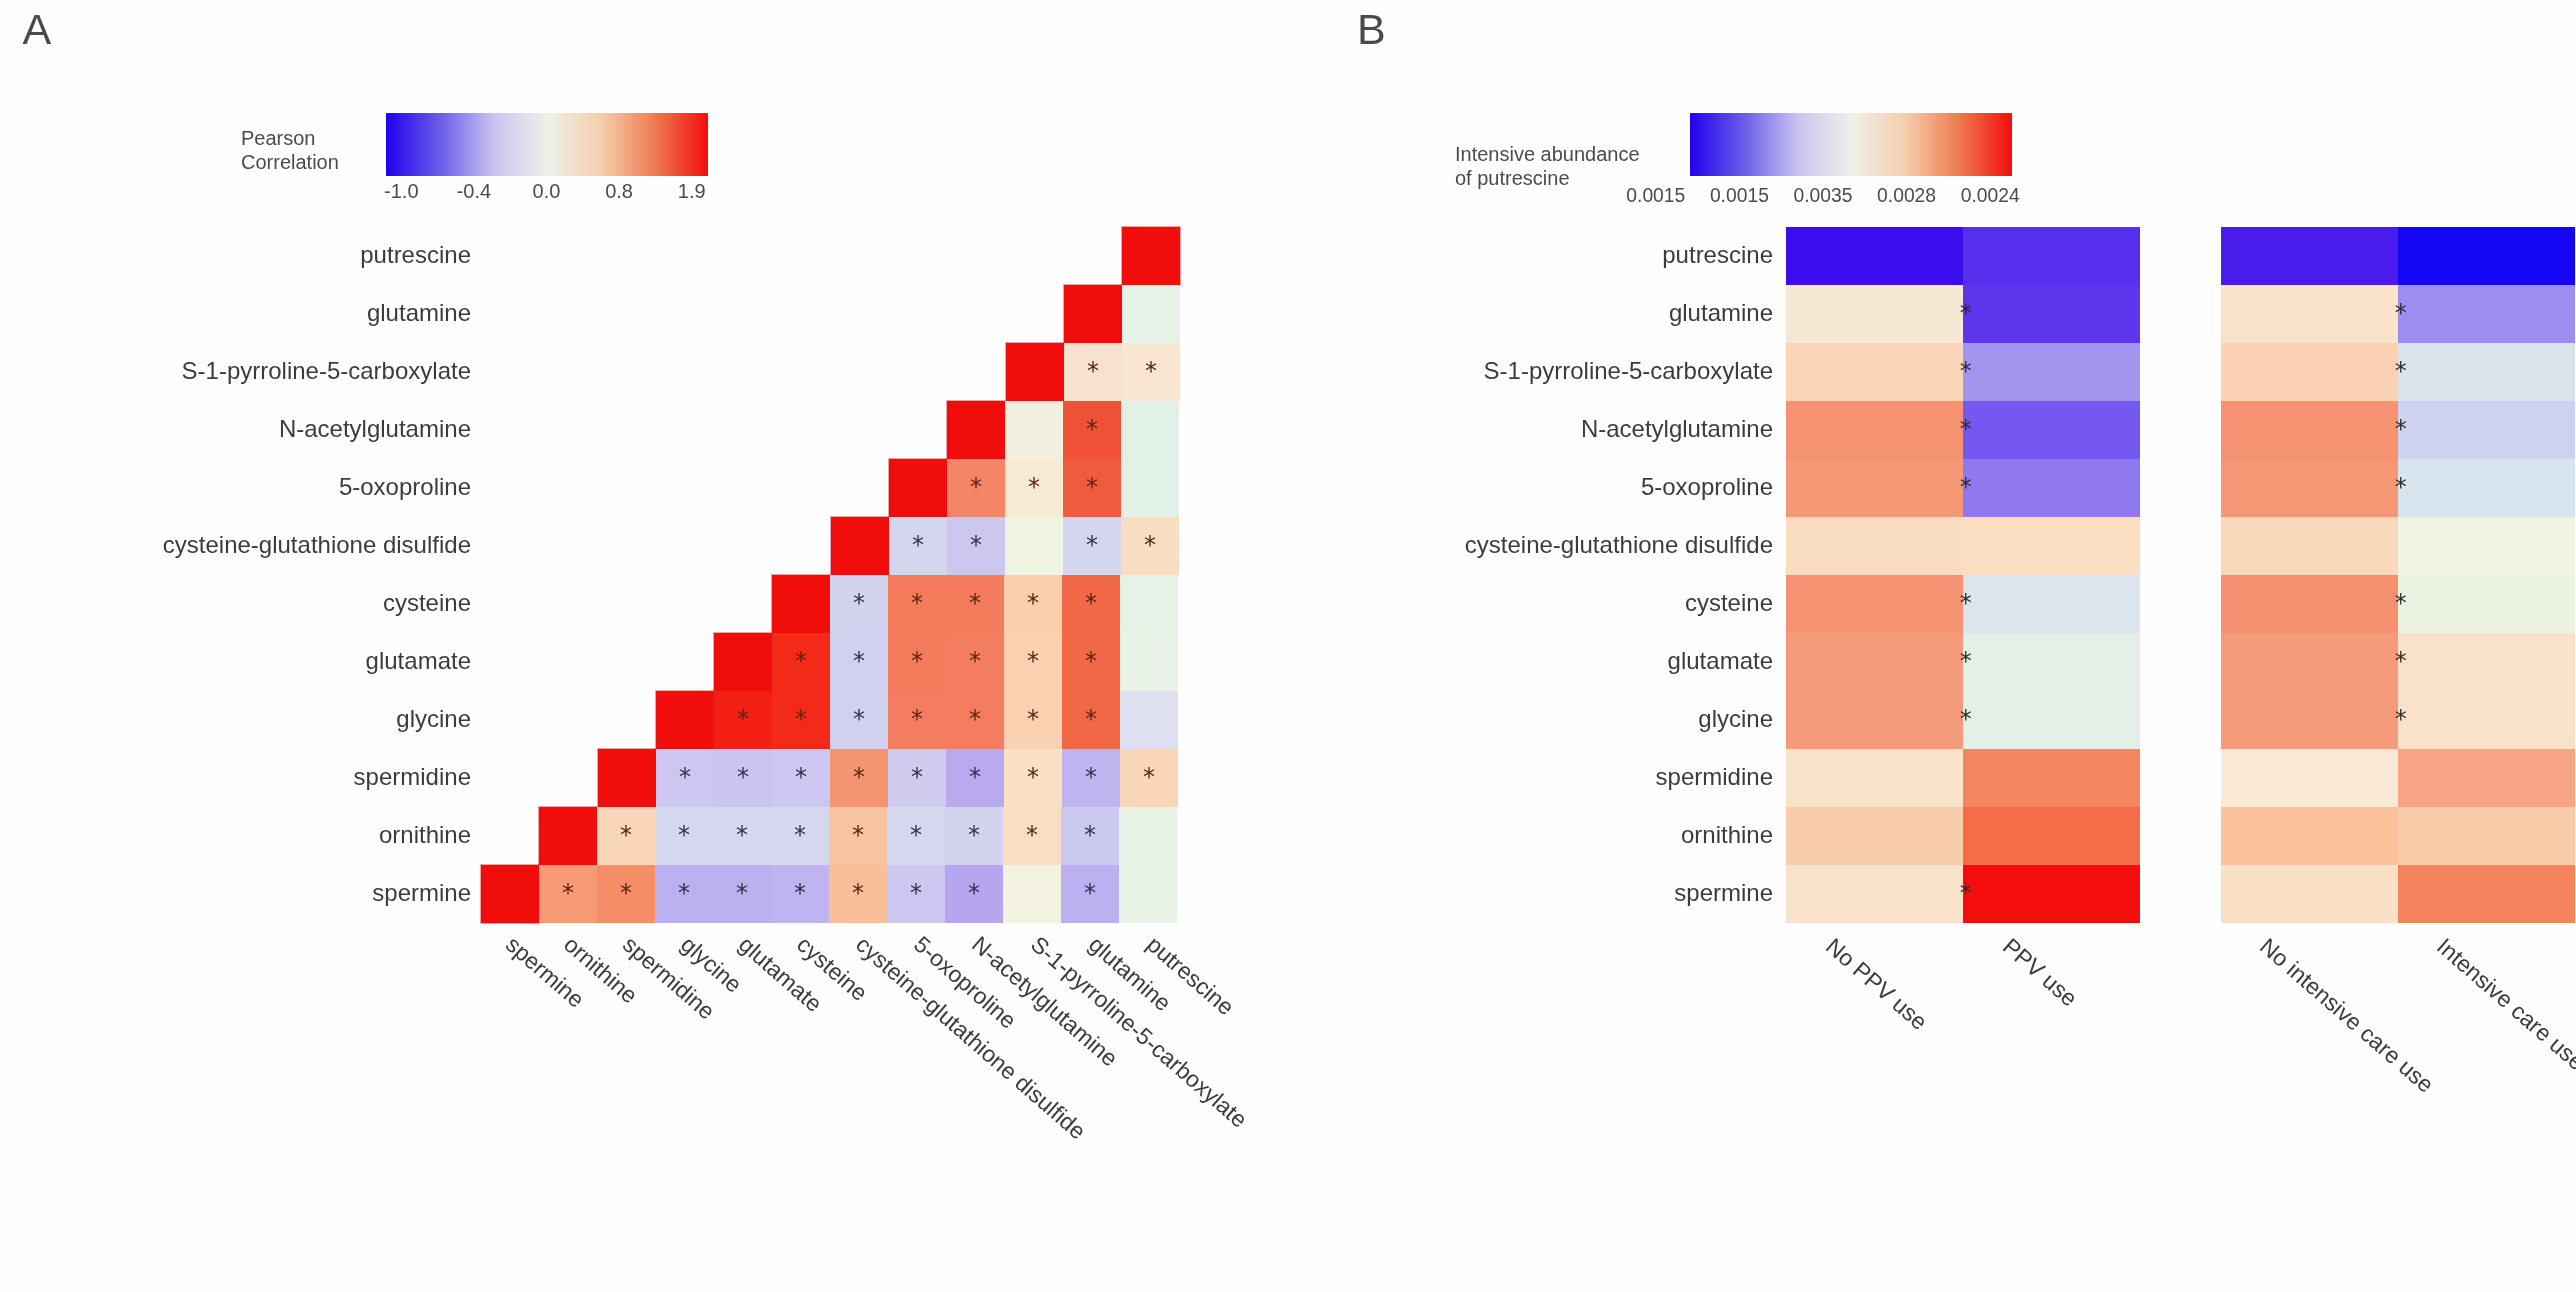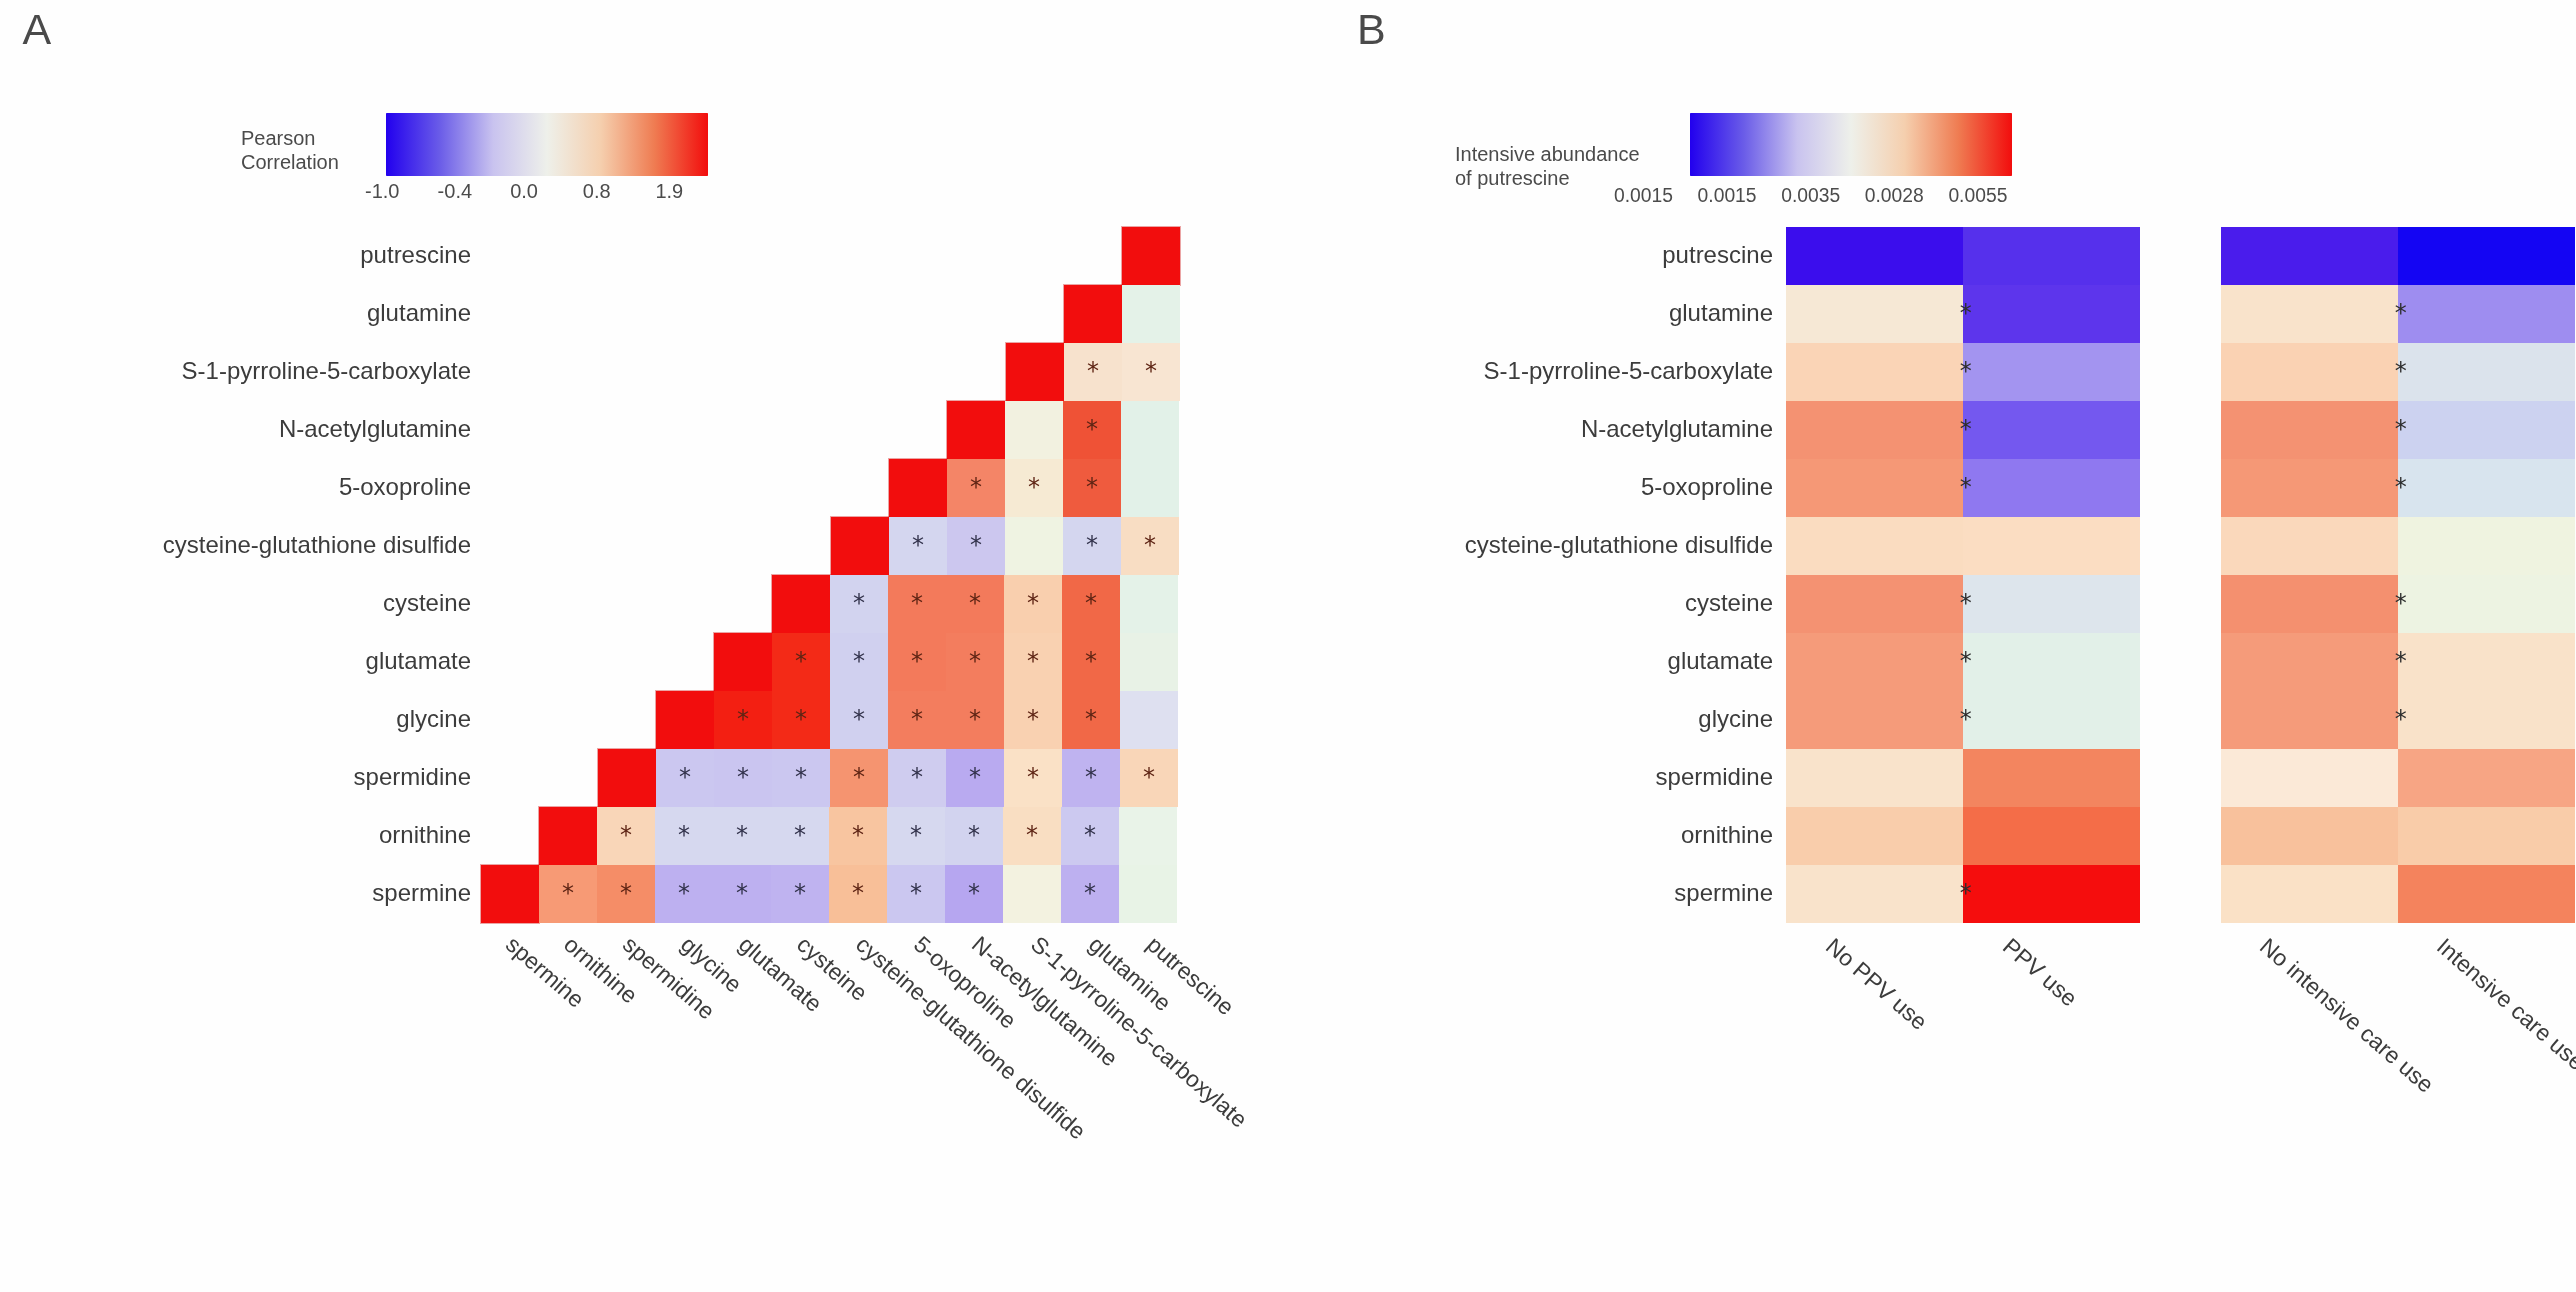--- a/index.html
+++ b/index.html
@@ -7,21 +7,21 @@
        color:#3a3a3a;overflow:hidden;}
   .panel-letter{position:absolute;font-size:43px;color:#4a4a4a;font-weight:400;}
   #pa-letter{left:22.5px;top:4.8px;}
   #pb-letter{left:1357px;top:4.8px;}
 
   
   .cb-wrap{position:absolute;}
   .cb-label{position:absolute;text-align:left;font-size:20px;line-height:1.18;color:#4b4b4b;}
   .cb-bar{position:absolute;border-radius:0.8px;}
   .cb-ticks{position:absolute;display:flex;font-size:20px;color:#4b4b4b;}
-  .cb-ticks span{flex:1;}
+  .cb-ticks span{flex:1;text-align:center;}
 
   
   #matrixA{position:absolute;left:481px;top:227px;width:699px;height:696px;}
   #matrixA .row{position:absolute;left:0;height:58px;display:flex;}
   #matrixA .cell{width:58px;height:100%;display:flex;align-items:center;
                  justify-content:center;box-sizing:border-box;}
   #matrixA .star{font-size:24px;line-height:1;color:#32324b;
                  transform:translateY(-0.8px);font-family:"DejaVu Sans",sans-serif;}
   #matrixA .star.warm{color:#5e2414;}
   #matrixA .diag{outline:0.8px solid rgba(200,0,0,.35);}
@@ -75,21 +75,21 @@
   <div class="cb-label" style="left:1455px;top:143px;width:241px;">
     <div>Intensive abundance</div>
     <div>of putrescine</div>
   </div>
   <div class="cb-bar" id="cbB-bar" style="left: 1690px; top: 113px; width: 322px; height: 63px; background: linear-gradient(to right, rgb(34, 0, 238), rgb(106, 92, 232), rgb(201, 195, 239), rgb(238, 240, 234), rgb(245, 207, 174), rgb(239, 124, 82), rgb(242, 13, 13));"></div>
   <div class="cb-ticks" id="cbB-ticks" style="left:1614px;top:185px;width:418px;font-size:19.3px;">
       <span>0.0015</span>
       <span>0.0015</span>
       <span>0.0035</span>
       <span>0.0028</span>
-      <span>0.0055</span>
+      <span>0.0024</span>
     </div>
 </div>
 
 <div id="ylabsA">
     <div class="ylabA" style="top: 16px;">putrescine</div>
     <div class="ylabA" style="top: 74px;">glutamine</div>
     <div class="ylabA" style="top: 132px;">S-1-pyrroline-5-carboxylate</div>
     <div class="ylabA" style="top: 190px;">N-acetylglutamine</div>
     <div class="ylabA" style="top: 248px;">5-oxoproline</div>
     <div class="ylabA" style="top: 306px;">cysteine-glutathione disulfide</div>

